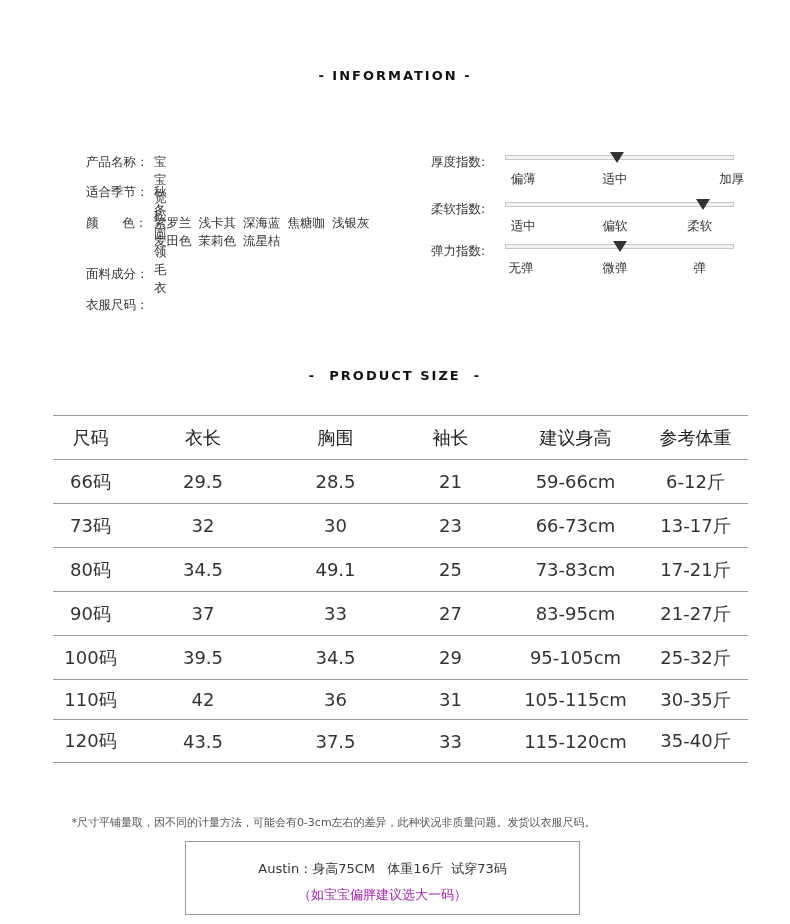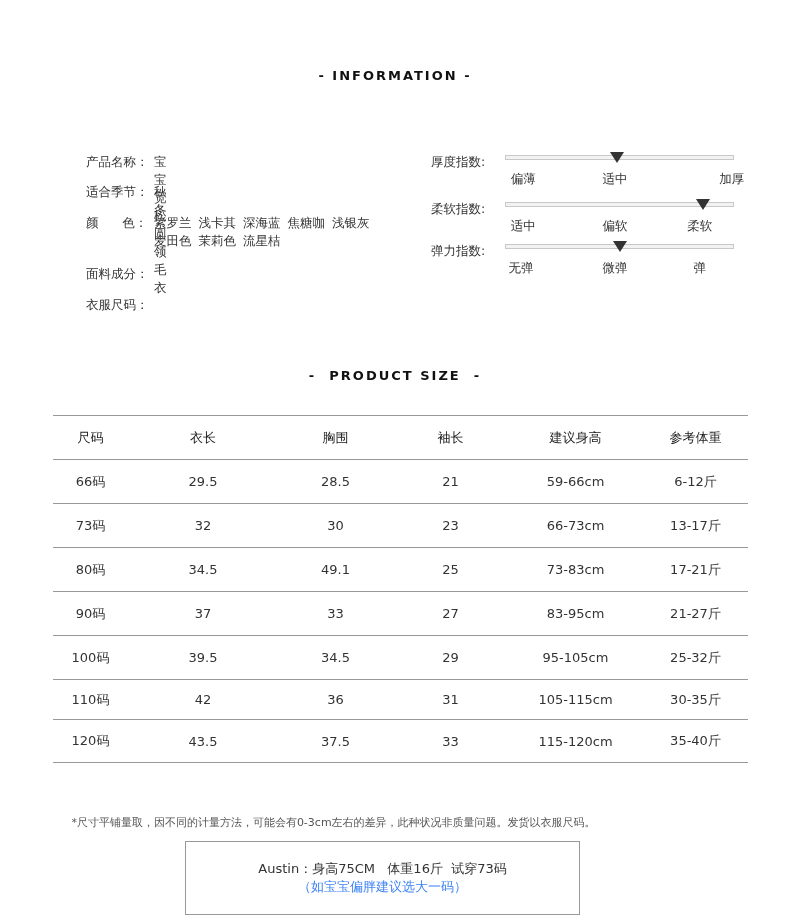--- a/index.html
+++ b/index.html
@@ -28,36 +28,36 @@
   .index-block { position: absolute; left: 431px; font-size: 12.5px; color: #333; width: 310px; height: 40px; }
   .index-block .ilabel { position: absolute; left: 0; top: 0; }
   .index-block .track { position: absolute; left: 74px; top: 1px; width: 229px; height: 5px; border: 1px solid #c8c8c8; background: #f2f2f2; }
   .index-block .marker { position: absolute; top: -4px; width: 0; height: 0; border-left: 7px solid transparent; border-right: 7px solid transparent; border-top: 11px solid #333; }
   .index-block .ticks { position: absolute; left: 74px; top: 17px; width: 229px; }
   .index-block .tick { position: absolute; top: 0; white-space: nowrap; transform: translateX(-50%); }
   #idx-0 { top: 154px; }
   #idx-1 { top: 201px; }
   #idx-2 { top: 243px; }
 
-  table.size-table { position: absolute; left: 53px; top: 415px; width: 695px; border-collapse: collapse; font-size: 13px; color: #333; }
+  table.size-table { position: absolute; left: 53px; top: 415px; width: 695px; border-collapse: collapse; font-size: 18px; color: #333; }
   .size-table th { font-weight: normal; height: 44px; border-top: 1px solid #999; border-bottom: 1px solid #999; text-align: center; color: #222; }
   .size-table td { text-align: center; height: 44px; border-bottom: 1px solid #999; }
   .size-table tr.short td { height: 40px; }
   .size-table tr.shortish td { height: 43px; }
   .size-table col.c0 { width: 75px; }
   .size-table col.c1 { width: 150px; }
   .size-table col.c2 { width: 115px; }
   .size-table col.c3 { width: 115px; }
   .size-table col.c4 { width: 135px; }
   .size-table col.c5 { width: 105px; }
 
   .note { position: absolute; left: 0; width: 667px; top: 815px; text-align: center; font-size: 11px; color: #555; }
   .model-box { position: absolute; left: 185px; top: 841px; width: 395px; height: 74px; border: 1px solid #999; text-align: center; }
   .model-box .line1 { margin-top: 18px; font-size: 13px; color: #333; }
-  .model-box .line2 { margin-top: 0; font-size: 13px; color: #3b82f6; }
+  .model-box .line2 { margin-top: 8px; font-size: 13px; color: #a21caf; }
 </style>
 </head>
 <body>
 
 <div id="info-title" class="section-title">- INFORMATION -</div>
 
 <div class="info-list">
   <div class="info-row r1">
     <span class="label">产品名称：</span>
     <span class="value">宝宝宽松圆领毛衣</span>

